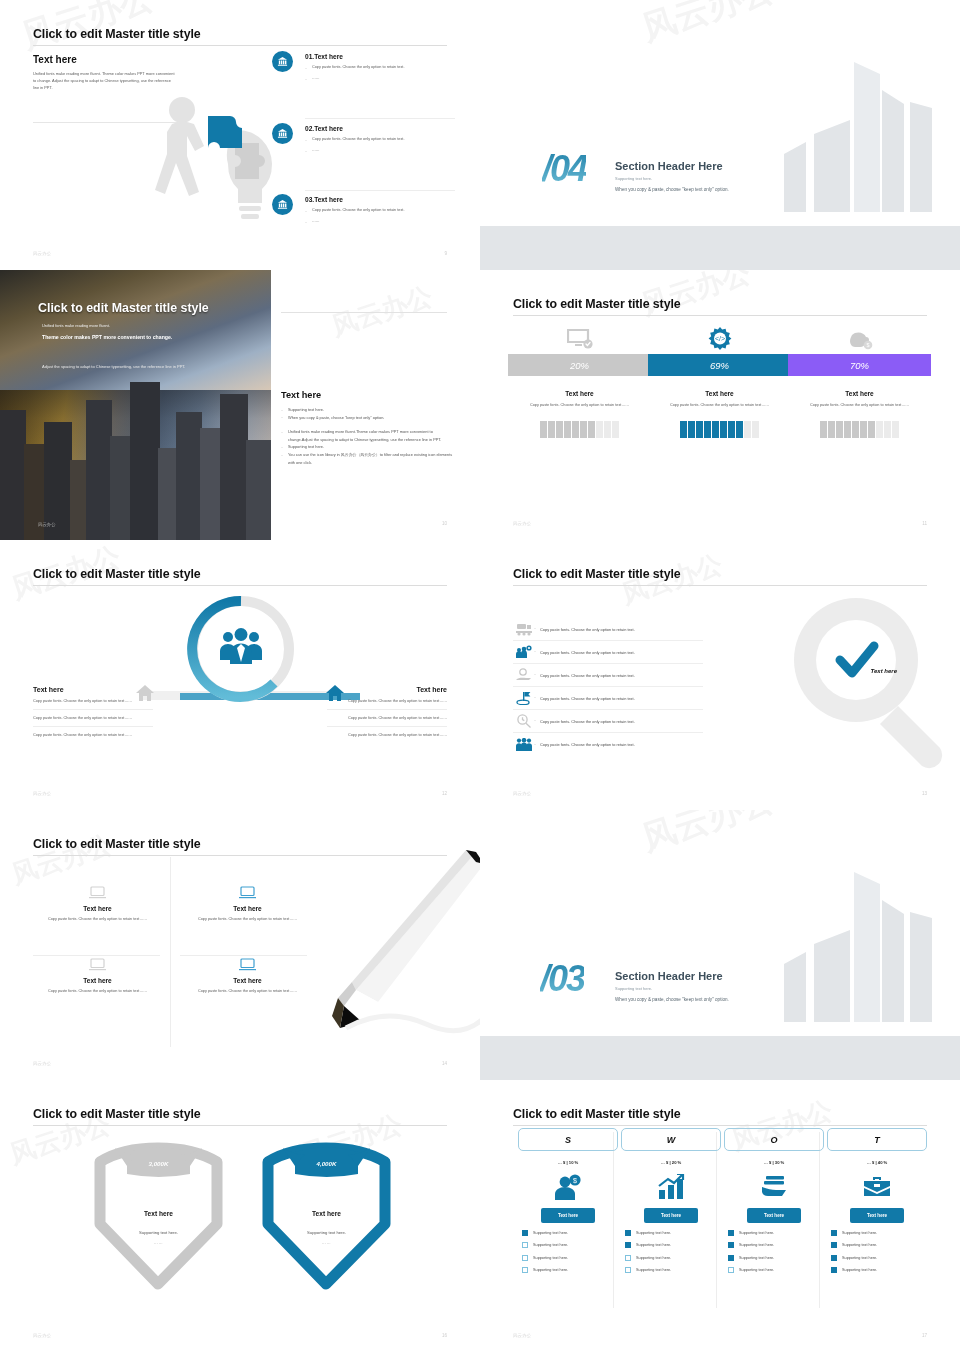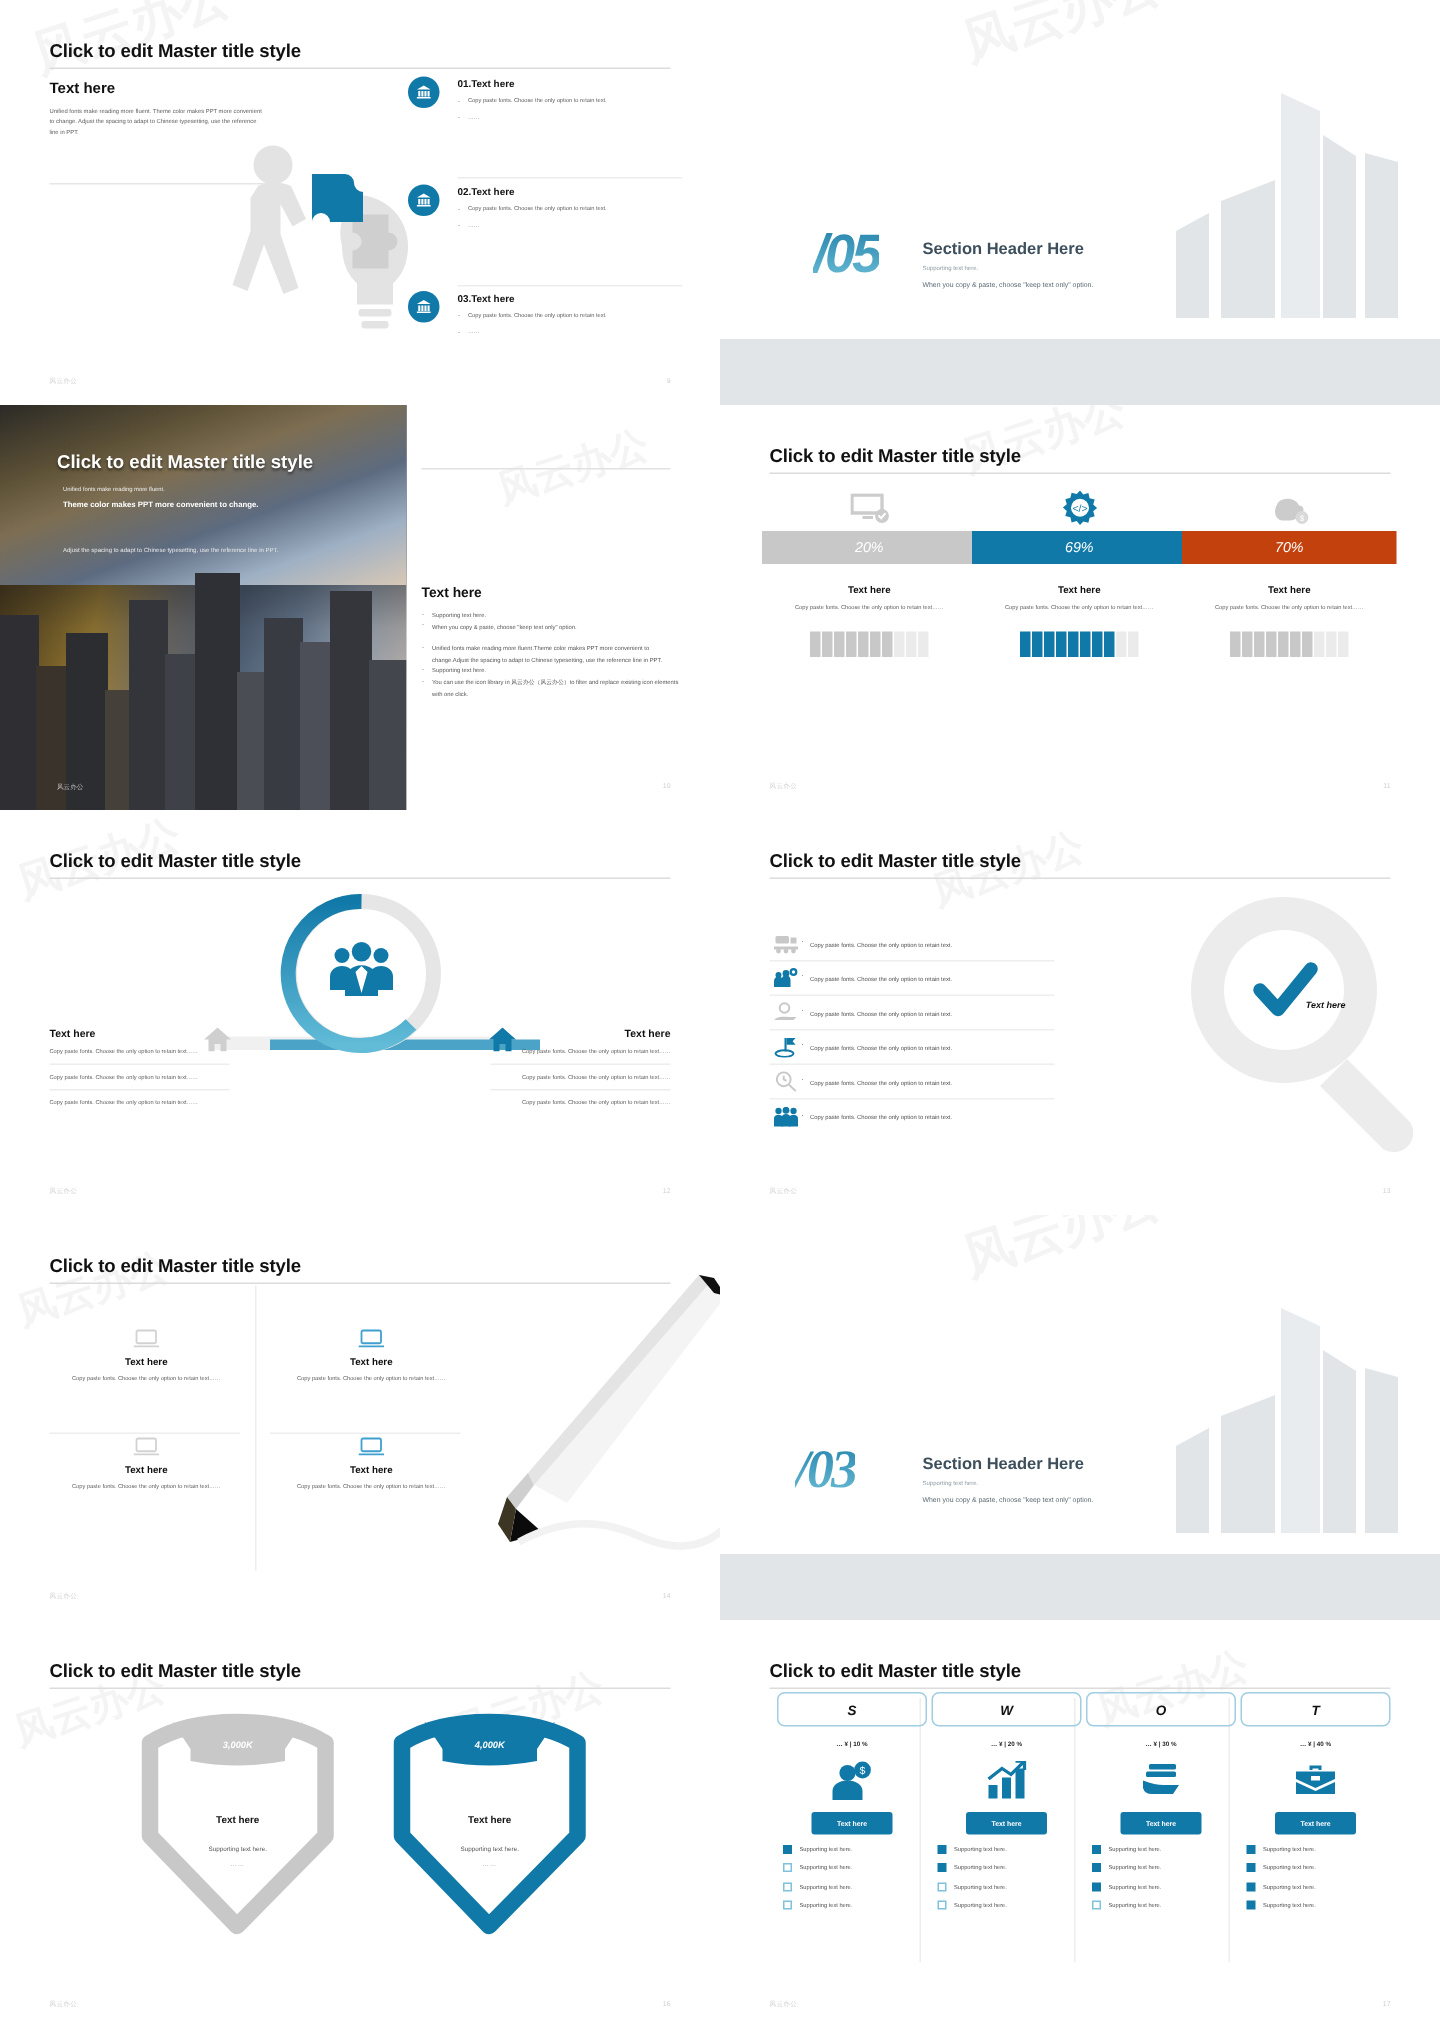--- a/index.html
+++ b/index.html
@@ -227,21 +227,21 @@
     <div class="slide-inner">
       <div class="wm" style="left:160px;top:-14px;">风云办公</div>
       <svg style="position:absolute;right:16px;top:62px;width:160px;height:164px" viewBox="0 0 160 164">
         <polygon fill="#e2e5e8" points="0,92 22,80 22,150 0,150"></polygon>
         <polygon fill="#e2e5e8" points="30,72 66,58 66,150 30,150"></polygon>
         <polygon fill="#e9ecef" points="70,0 96,12 96,150 70,150"></polygon>
         <polygon fill="#e2e5e8" points="98,28 120,42 120,150 98,150"></polygon>
         <polygon fill="#e2e5e8" points="126,40 148,46 148,150 126,150"></polygon>
       </svg>
       <div class="sec-band"></div>
-      <div class="sec-num" style="left:62px;top:148px;">/05</div>
+      <div class="sec-num" style="left:62px;top:148px;">/04</div>
       <div class="sec-t" style="left:135px;top:160px;">Section Header Here</div>
       <div class="sec-s1" style="left:135px;top:176px;">Supporting text here.</div>
       <div class="sec-s2" style="left:135px;top:187px;">When you copy &amp; paste, choose "keep text only" option.</div>
     </div>
   </div>
 
   <div class="slide">
     <div class="slide-inner">
       <div class="photo">
         <div class="sky"></div>
@@ -338,21 +338,21 @@
       </div>
 
       <div class="pcol" style="left:308px;">
         <div class="picon">
           <svg width="26" height="20" viewBox="0 0 26 20" fill="#cccccc">
             <path d="M5 5c4-4 12-3 14 2 2 0 3 1 3 3s-1 3-3 3c-1 2-3 4-6 4H8c-3 0-5-3-5-6 0-2 1-4 2-6z"></path>
             <circle cx="21" cy="15" r="4.3" fill="#d9d9d9"></circle>
             <text x="21" y="17.4" font-size="5.4" text-anchor="middle" fill="#fff" font-family="'Liberation Sans',sans-serif">$</text>
           </svg>
         </div>
-        <div class="pbar" style="background:#c2410c;">70%</div>
+        <div class="pbar" style="background:#8b5cf6;">70%</div>
         <div class="ph">Text here</div>
         <div class="pp">Copy paste fonts. Choose the only option to retain text……</div>
         <div class="people">
           <span style="background:#c8c8c8"></span>
             <span style="background:#c8c8c8"></span>
             <span style="background:#c8c8c8"></span>
           <span style="background:#c8c8c8"></span>
             <span style="background:#c8c8c8"></span>
             <span style="background:#c8c8c8"></span>
           <span style="background:#c8c8c8"></span>
@@ -580,21 +580,21 @@
     <div class="slide-inner">
       <div class="wm" style="left:160px;top:-14px;">风云办公</div>
       <svg style="position:absolute;right:16px;top:62px;width:160px;height:164px" viewBox="0 0 160 164">
         <polygon fill="#e2e5e8" points="0,92 22,80 22,150 0,150"></polygon>
         <polygon fill="#e2e5e8" points="30,72 66,58 66,150 30,150"></polygon>
         <polygon fill="#e9ecef" points="70,0 96,12 96,150 70,150"></polygon>
         <polygon fill="#e2e5e8" points="98,28 120,42 120,150 98,150"></polygon>
         <polygon fill="#e2e5e8" points="126,40 148,46 148,150 126,150"></polygon>
       </svg>
       <div class="sec-band"></div>
-      <div class="sec-num" style="left:50px;top:148px;font-family:Liberation Serif, serif;">/03</div>
+      <div class="sec-num" style="left:60px;top:148px;">/03</div>
       <div class="sec-t" style="left:135px;top:160px;">Section Header Here</div>
       <div class="sec-s1" style="left:135px;top:176px;">Supporting text here.</div>
       <div class="sec-s2" style="left:135px;top:187px;">When you copy &amp; paste, choose "keep text only" option.</div>
     </div>
   </div>
 
   <div class="slide">
     <div class="slide-inner">
       <div class="wm" style="left:8px;top:42px;font-size:26px;">风云办公</div>
       <div class="wm" style="left:300px;top:42px;font-size:26px;">风云办公</div>

